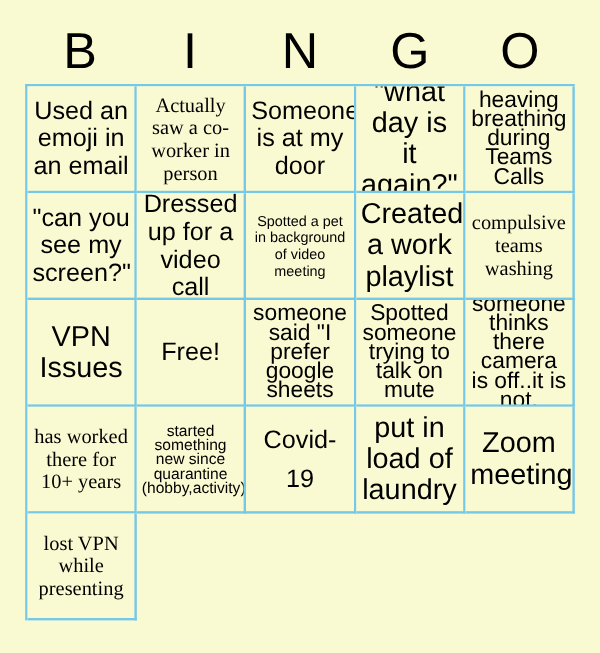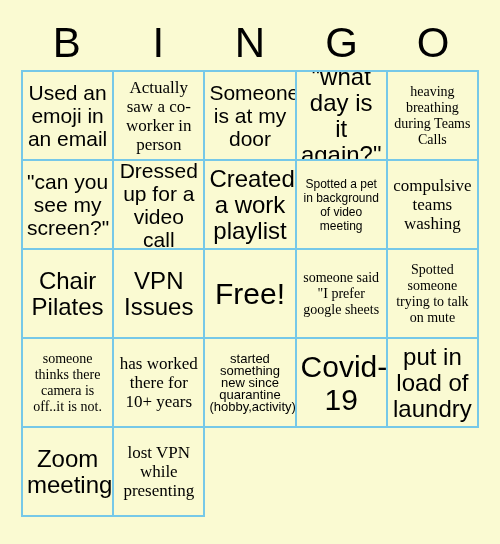--- a/index.html
+++ b/index.html
@@ -73,25 +73,25 @@
 
   .cell .txt {
     display: block;
     width: 100%;
     color: #000000;
     font-family: "Liberation Sans", sans-serif;
     font-weight: 400;
   }
 
   
-  .s-xxl .txt { font-size: 30px; line-height: 33px; }
+  .s-xxl .txt { font-size: 21px; line-height: 33px; }
   .s-xl  .txt { font-size: 24px; line-height: 26px; }
   .s-lg  .txt { font-size: 21px; line-height: 23px; }
   .s-md  .txt { font-size: 17px; line-height: 19px; font-family: Liberation Serif, serif; }
-  .s-sm  .txt { font-size: 14px; line-height: 16px; font-family: Liberation Serif, serif; }
+  .s-sm  .txt { font-size: 19px; line-height: 16px; }
   .s-xs  .txt { font-size: 12px; line-height: 14px; }
   .s-xxs .txt { font-size: 13px; line-height: 12px; }
 </style>
 </head>
 <body>
 
 <div class="card">
 
   <div class="bingo-header">
     <div class="letter">B</div>
@@ -118,33 +118,30 @@
     <div class="cell s-sm">
         <span class="txt">heaving breathing during Teams Calls</span>
       </div>
 
     <div class="cell s-lg">
         <span class="txt">"can you see my screen?"</span>
       </div>
     <div class="cell s-lg">
         <span class="txt">Dressed up for a video call</span>
       </div>
+    <div class="cell s-xs">
+        <span class="txt">Spotted a pet in background of video meeting</span>
+      </div>
     <div class="cell s-xl">
         <span class="txt">Created a work playlist</span>
-      </div>
-    <div class="cell s-xs">
-        <span class="txt">Spotted a pet in background of video meeting</span>
       </div>
     <div class="cell s-md">
         <span class="txt">compulsive teams washing</span>
       </div>
 
-    <div class="cell s-xl">
-        <span class="txt">Chair Pilates</span>
-      </div>
     <div class="cell s-xl">
         <span class="txt">VPN Issues</span>
       </div>
     <div class="cell s-xxl">
         <span class="txt">Free!</span>
       </div>
     <div class="cell s-sm">
         <span class="txt">someone said "I prefer google sheets</span>
       </div>
     <div class="cell s-sm">

